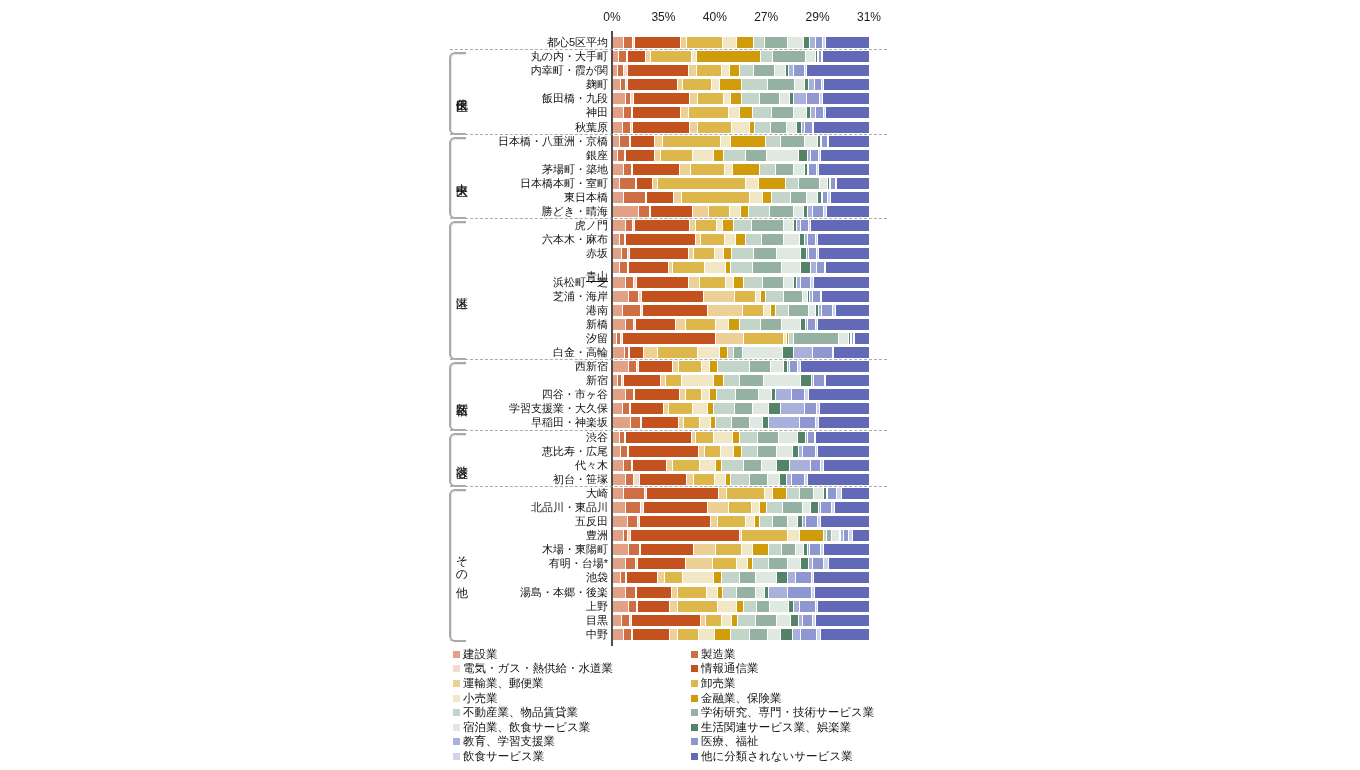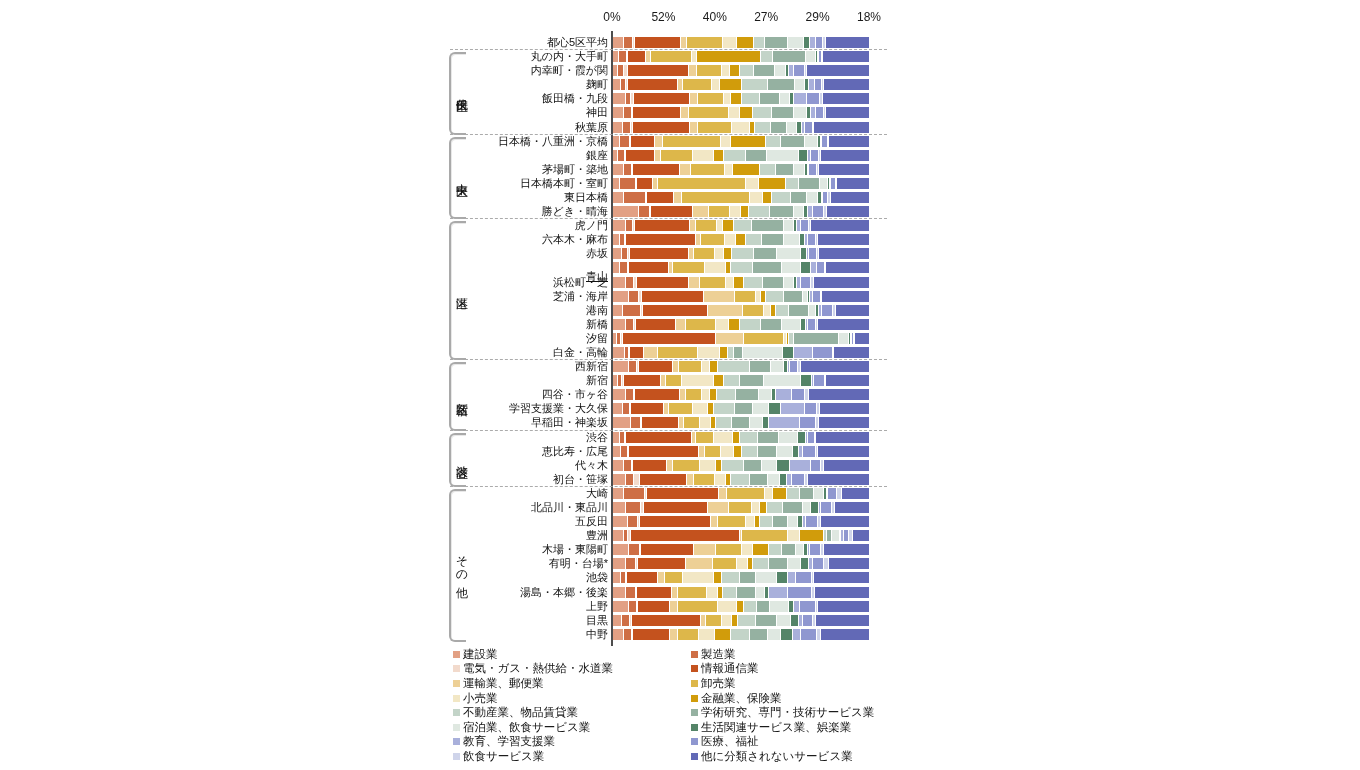--- a/index.html
+++ b/index.html
@@ -20,25 +20,25 @@
   .legend-item{display:flex;align-items:center;font-size:11.5px;white-space:nowrap;color:#111;}
   .legend-swatch{width:7px;height:7px;flex:0 0 7px;margin-right:3px;display:inline-block;}
 </style>
 </head>
 <body>
 
 <div id="canvas">
   <div class="axis-line"></div>
   <div id="ticks">
       <span class="axis-tick" style="left: 612px;">0%</span>
-      <span class="axis-tick" style="left: 663.4px;">52%</span>
+      <span class="axis-tick" style="left: 663.4px;">35%</span>
       <span class="axis-tick" style="left: 714.8px;">40%</span>
       <span class="axis-tick" style="left: 766.2px;">27%</span>
       <span class="axis-tick" style="left: 817.6px;">29%</span>
-      <span class="axis-tick" style="left: 869px;">18%</span>
+      <span class="axis-tick" style="left: 869px;">31%</span>
     </div>
   <div id="plot">
       <div class="row-label" style="top: 36px;">都心5区平均</div>
       <div class="bar" style="top: 37px; height: 11px;">
         <div class="bar-seg" style="width: 4.37158%; background: rgb(226, 160, 132);"></div>
         <div class="bar-seg" style="width: 3.60656%; background: rgb(206, 110, 69);"></div>
         <div class="bar-seg" style="width: 0.546448%; background: rgb(242, 218, 204);"></div>
         <div class="bar-seg" style="width: 18.0328%; background: rgb(196, 82, 30);"></div>
         <div class="bar-seg" style="width: 2.18579%; background: rgb(237, 208, 150);"></div>
         <div class="bar-seg" style="width: 14.2077%; background: rgb(221, 183, 74);"></div>

